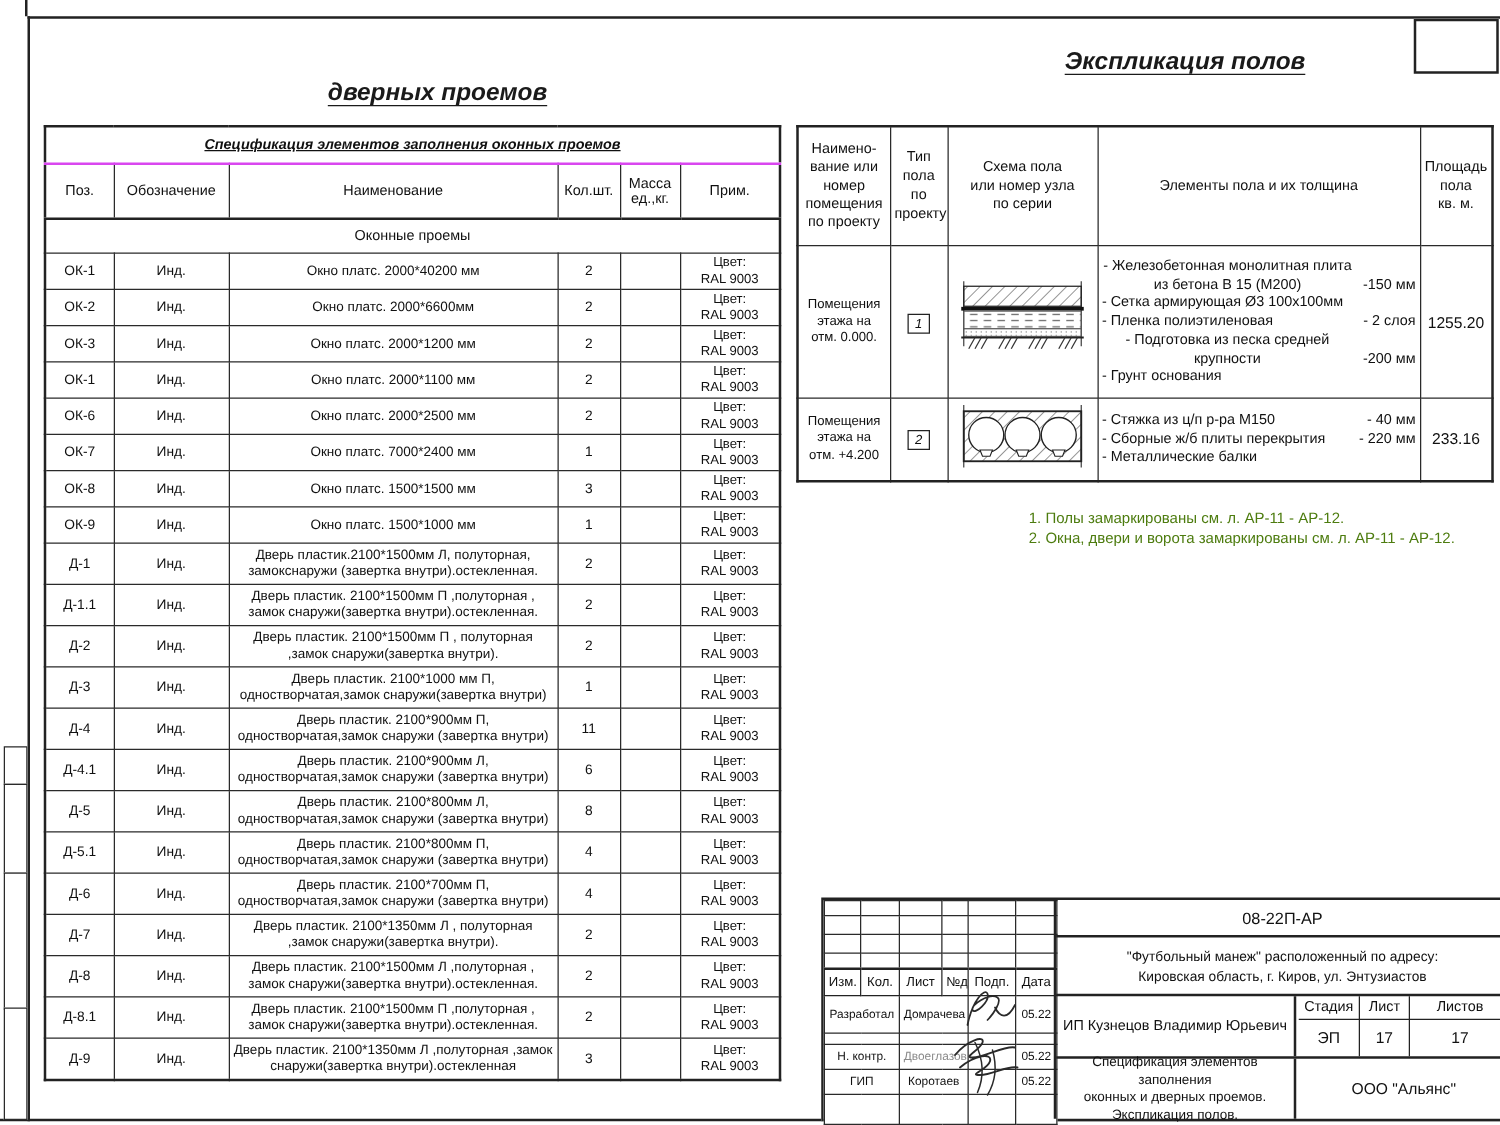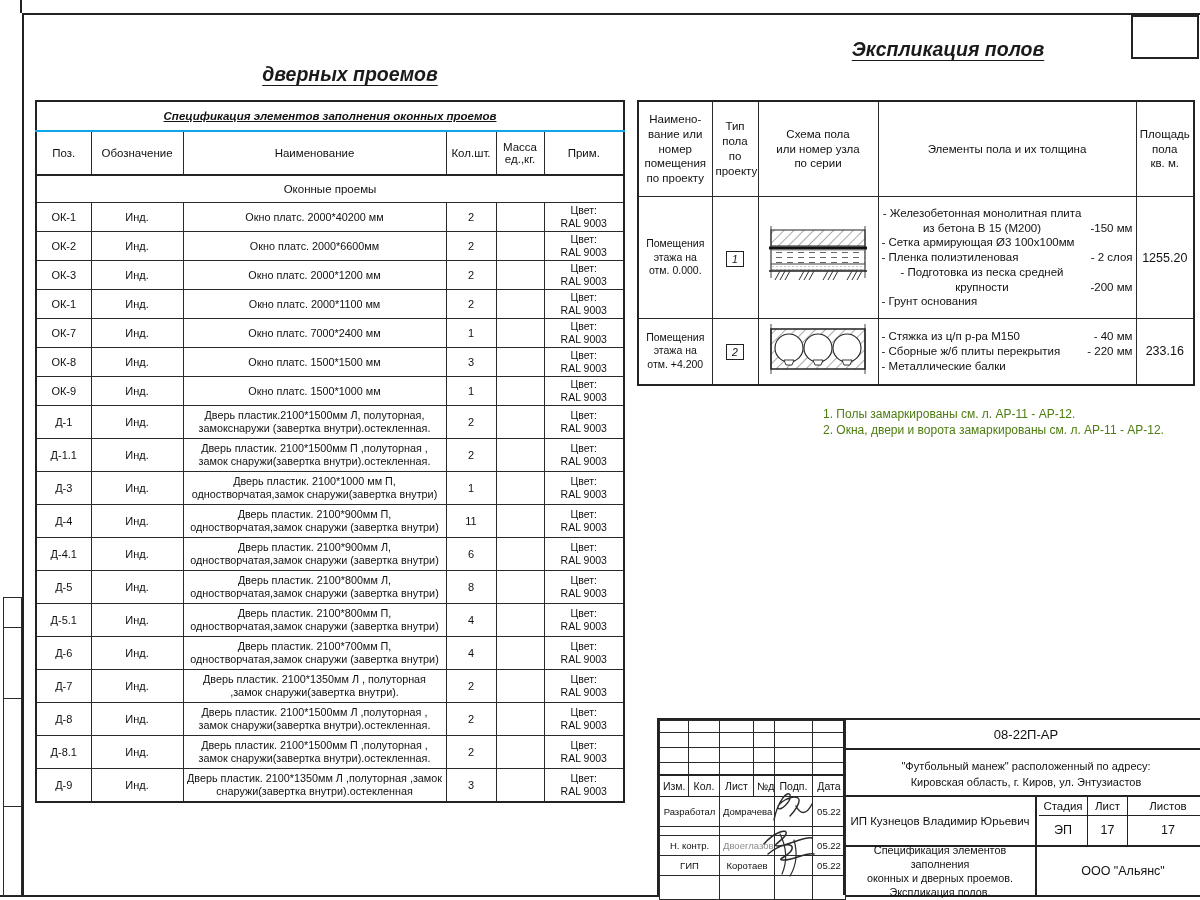--- a/index.html
+++ b/index.html
@@ -17,21 +17,21 @@
     text-align:center;line-height:1.6;color:#1a1a1a;
     text-decoration:underline;text-underline-offset:4px;
   }
   
   table.grid{border-collapse:collapse;table-layout:fixed;background:#fff;}
   table.grid td{border:1px solid #2a2a2a;vertical-align:middle;text-align:center;
     padding:1px 3px;overflow:hidden;}
   .spec-wrap{position:absolute;left:35px;top:100px;}
   .spec-table{width:588px;border:2px solid #222;}
   tr.spec-title-row td{height:26px;font-size:11.5px;font-style:italic;font-weight:bold;
-    text-decoration:underline;border-bottom:2px solid #0ea5e9;}
+    text-decoration:underline;border-bottom:2px solid #d946ef;}
   tr.spec-header-row td{height:40px;font-size:11.5px;border-bottom:2px solid #222;}
   tr.section-row td{height:24px;font-size:11.5px;}
   tr.win-row td{height:26px;}
   tr.door-row td{height:30px;}
   td.c-pos,td.c-mark,td.c-qty{font-size:11px;}
   td.c-name{font-size:10.8px;line-height:1.18;}
   td.c-note{font-size:10.5px;line-height:1.2;}
   
   .floors-wrap{position:absolute;left:637px;top:100px;}
   .floors-table{width:556px;border:2px solid #222;}
@@ -165,20 +165,28 @@
         </tr>
         <tr class="win-row">
           <td class="c-pos">ОК-1</td>
           <td class="c-mark">Инд.</td>
           <td class="c-name">Окно платс. 2000*1100 мм</td>
           <td class="c-qty">2</td>
           <td class="c-mass"></td>
           <td class="c-note">Цвет:<br>RAL 9003</td>
         </tr>
         <tr class="win-row">
+          <td class="c-pos">ОК-6</td>
+          <td class="c-mark">Инд.</td>
+          <td class="c-name">Окно платс. 2000*2500 мм</td>
+          <td class="c-qty">2</td>
+          <td class="c-mass"></td>
+          <td class="c-note">Цвет:<br>RAL 9003</td>
+        </tr>
+        <tr class="win-row">
           <td class="c-pos">ОК-7</td>
           <td class="c-mark">Инд.</td>
           <td class="c-name">Окно платс. 7000*2400 мм</td>
           <td class="c-qty">1</td>
           <td class="c-mass"></td>
           <td class="c-note">Цвет:<br>RAL 9003</td>
         </tr>
         <tr class="win-row">
           <td class="c-pos">ОК-8</td>
           <td class="c-mark">Инд.</td>
@@ -200,20 +208,28 @@
           <td class="c-mark">Инд.</td>
           <td class="c-name">Дверь пластик.2100*1500мм Л, полуторная, замокснаружи (завертка внутри).остекленная.</td>
           <td class="c-qty">2</td>
           <td class="c-mass"></td>
           <td class="c-note">Цвет:<br>RAL 9003</td>
         </tr>
         <tr class="door-row">
           <td class="c-pos">Д-1.1</td>
           <td class="c-mark">Инд.</td>
           <td class="c-name">Дверь пластик. 2100*1500мм П ,полуторная , замок снаружи(завертка внутри).остекленная.</td>
+          <td class="c-qty">2</td>
+          <td class="c-mass"></td>
+          <td class="c-note">Цвет:<br>RAL 9003</td>
+        </tr>
+        <tr class="door-row">
+          <td class="c-pos">Д-2</td>
+          <td class="c-mark">Инд.</td>
+          <td class="c-name">Дверь пластик. 2100*1500мм П , полуторная ,замок снаружи(завертка внутри).</td>
           <td class="c-qty">2</td>
           <td class="c-mass"></td>
           <td class="c-note">Цвет:<br>RAL 9003</td>
         </tr>
         <tr class="door-row">
           <td class="c-pos">Д-3</td>
           <td class="c-mark">Инд.</td>
           <td class="c-name">Дверь пластик. 2100*1000 мм П, одностворчатая,замок снаружи(завертка внутри)</td>
           <td class="c-qty">1</td>
           <td class="c-mass"></td>

